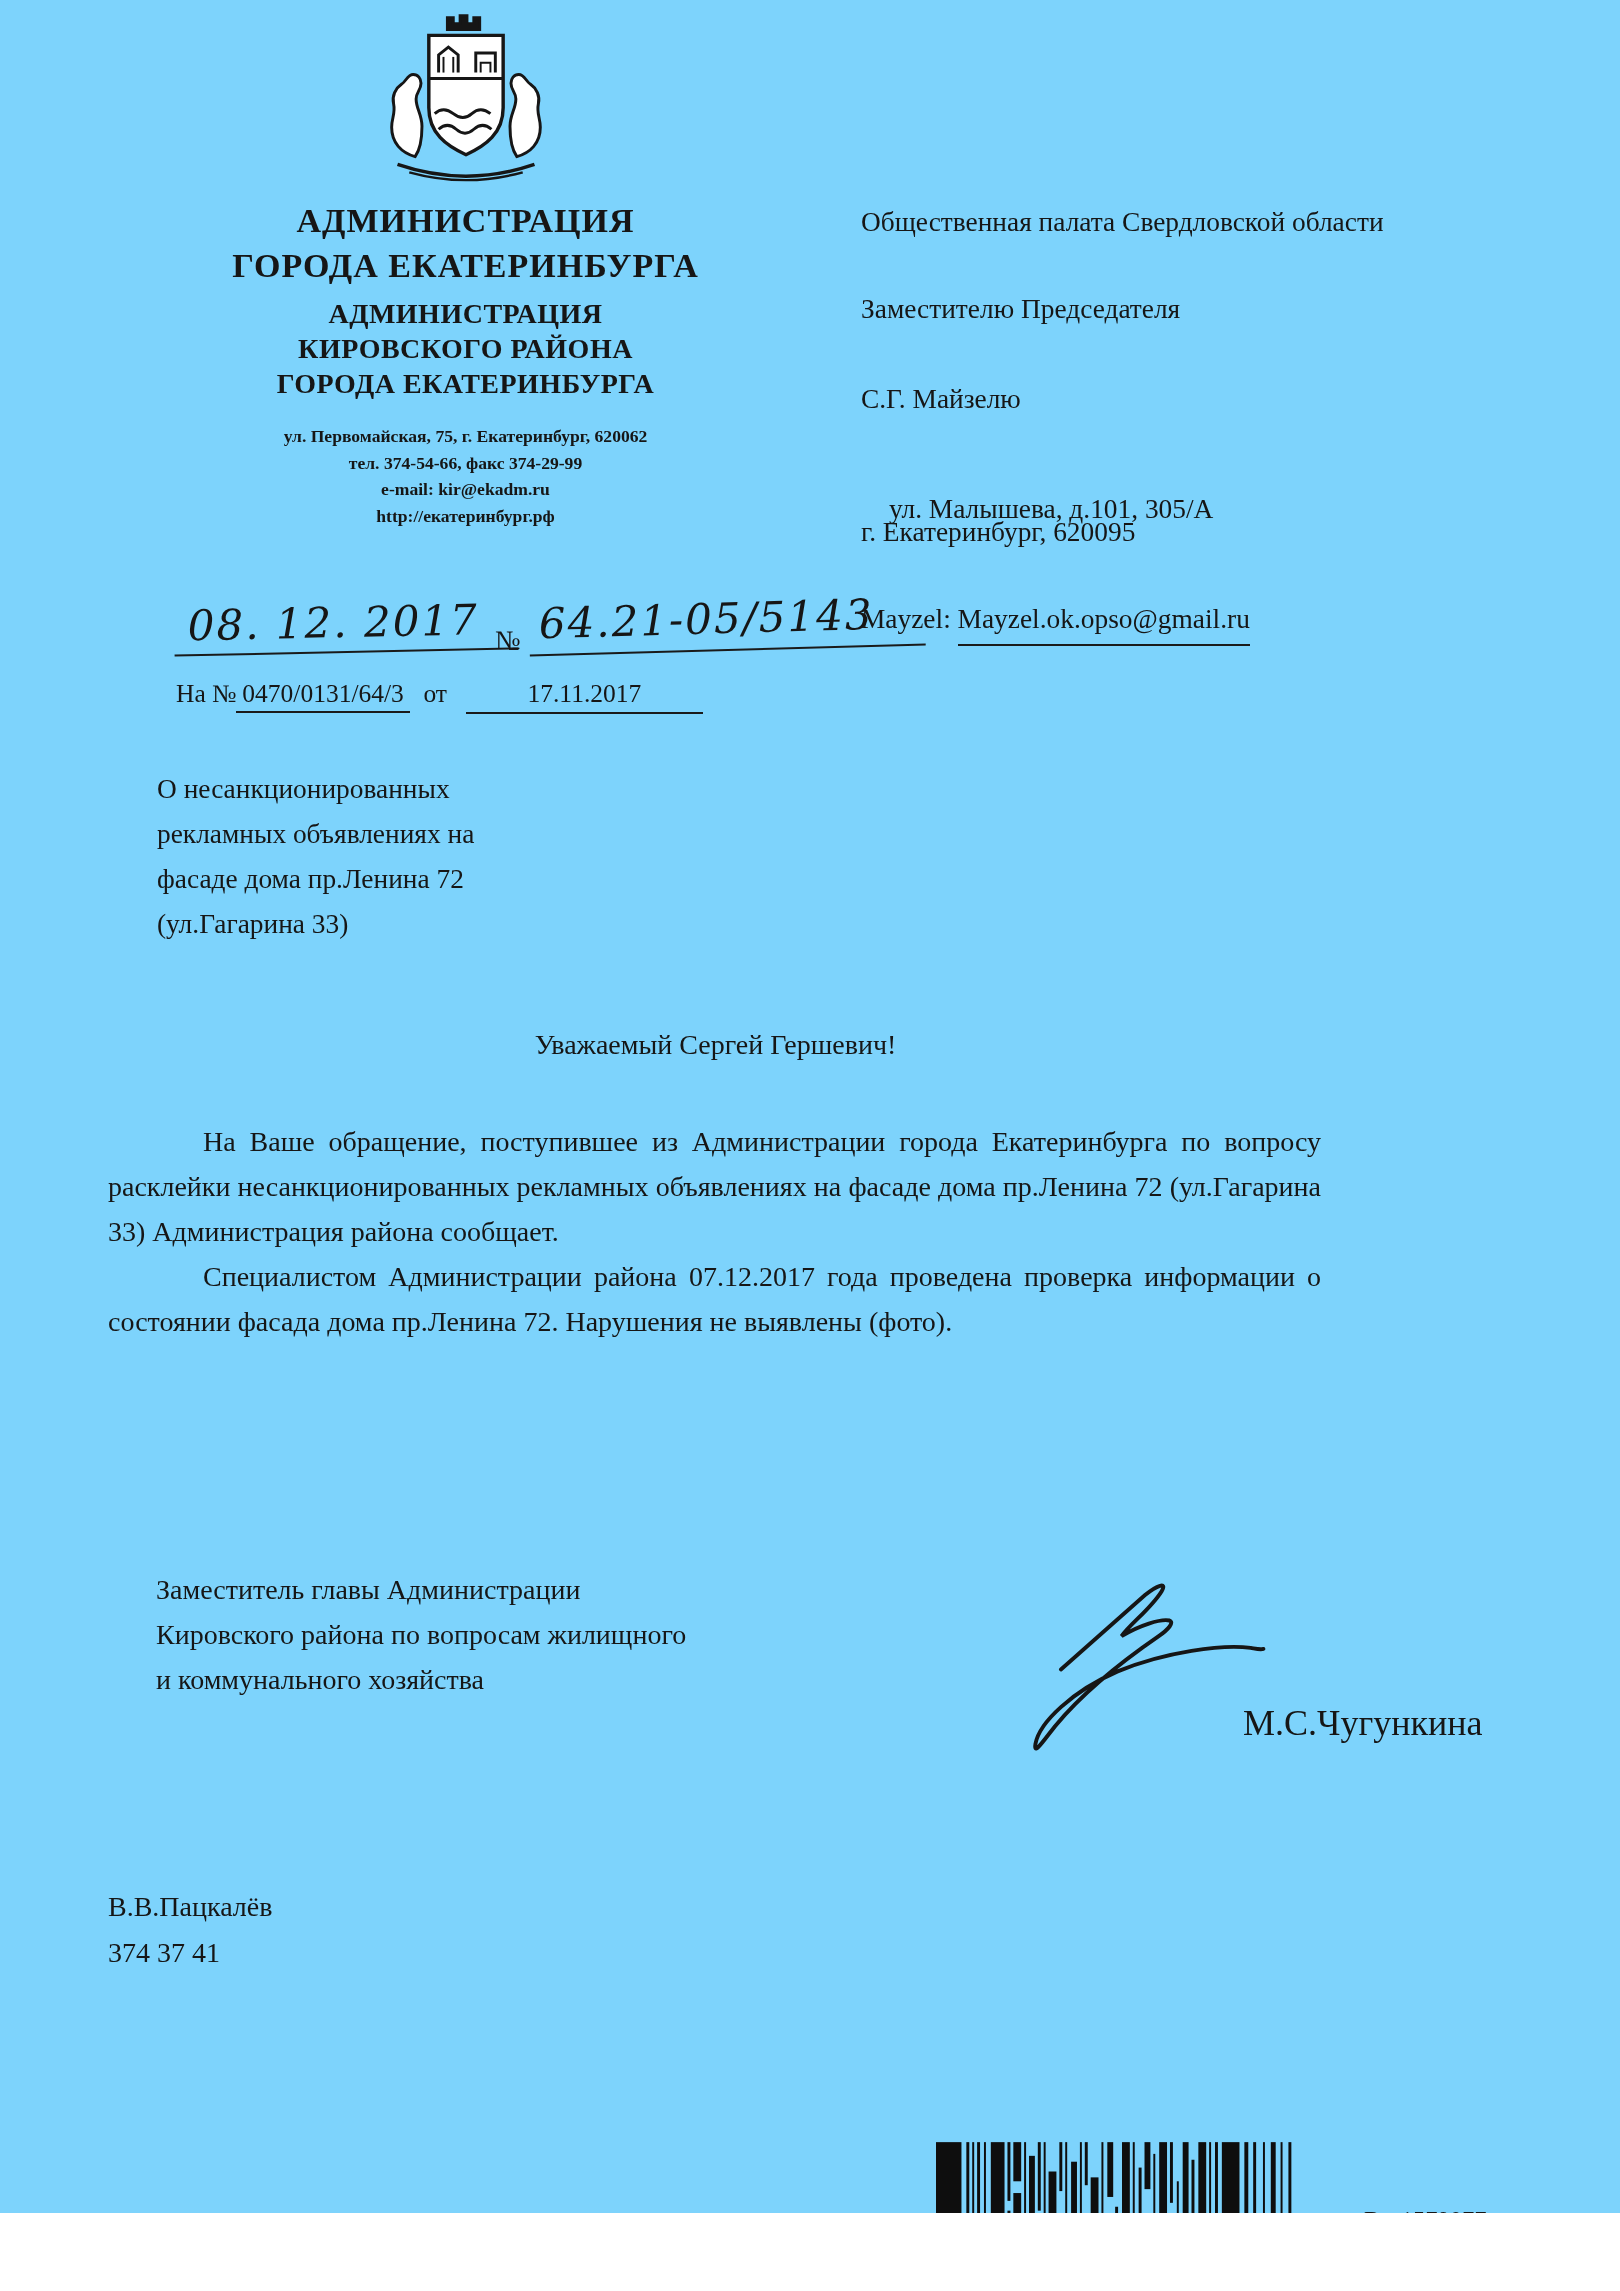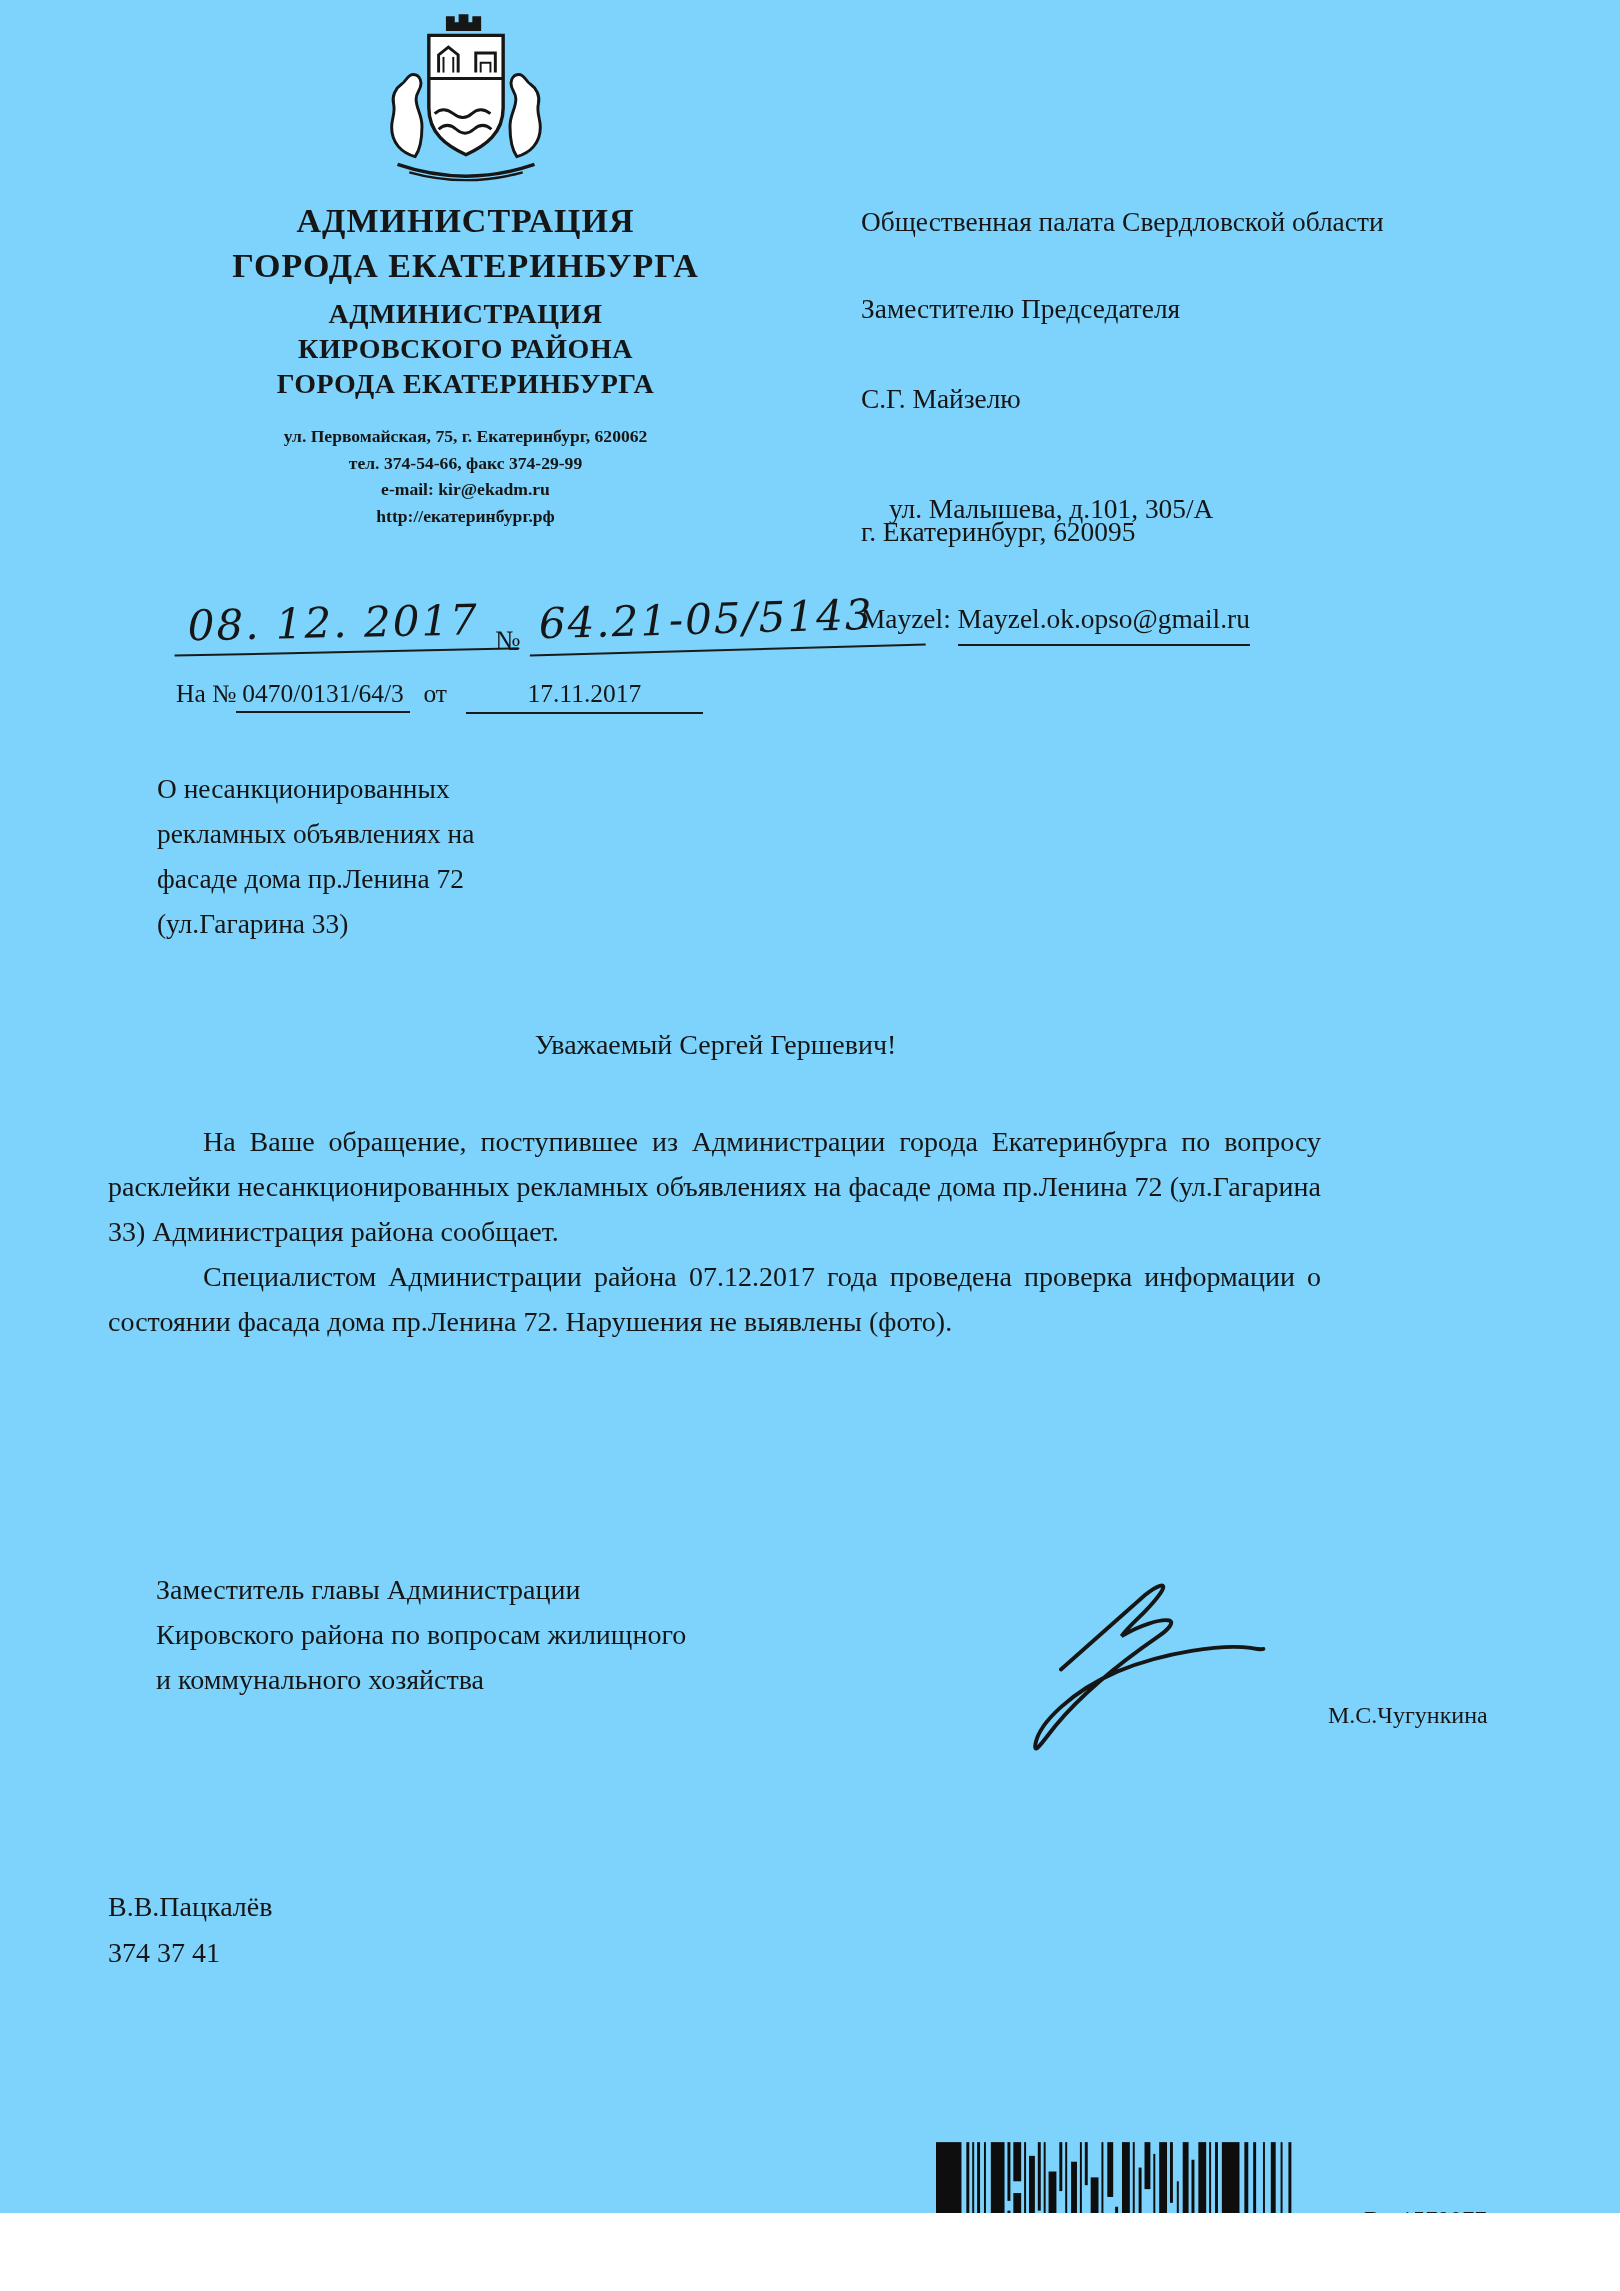--- a/index.html
+++ b/index.html
@@ -48,21 +48,21 @@
 
   
   .salutation { left:108px; top:1029px; width:1215px; text-align:center; font-size:28px; }
   .body-text { left:108px; top:1119px; width:1213px; font-size:28px; line-height:45px;
                text-align:justify; }
   .body-text p { margin:0; text-indent:95px; }
 
   
   .sig-pos  { left:108px; top:1567px; font-size:28px; line-height:45px;margin-left:48px; }
   .sig-img  { left:990px; top:1554px; }
-  .sig-name { left:1328px; top:1702px; font-size:24px; }
+  .sig-name { left:1243px; top:1702px; font-size:36px; }
 
   
   .executor { left:108px; top:1884px; font-size:28px; line-height:46px; }
 
   
   .barcode { left:936px; top:2142px; }
   .barcode-label { left:1364px; top:2207px; font-size:24.5px; }
 
   .emblem { left:370px; top:7.8px; }
 </style>

